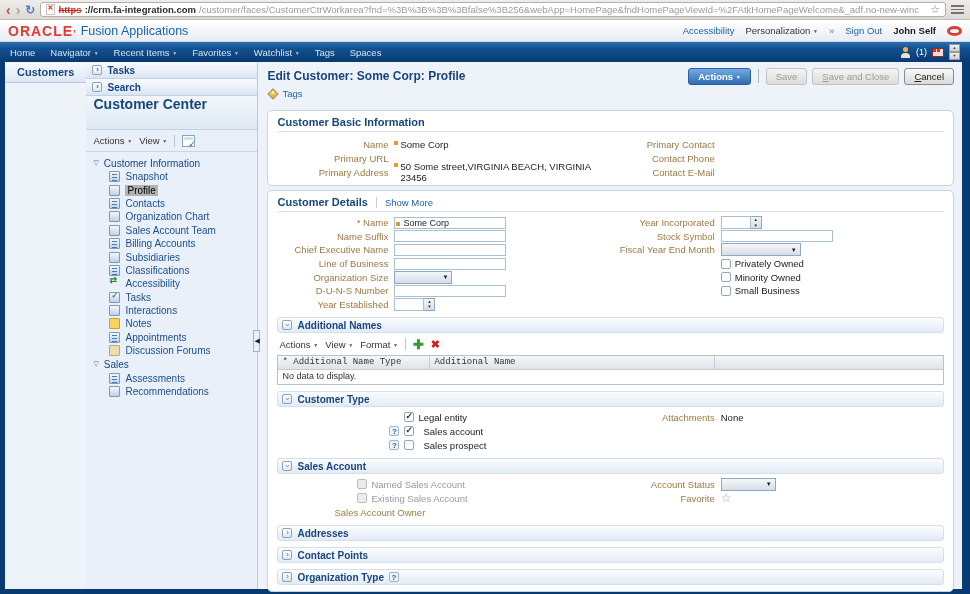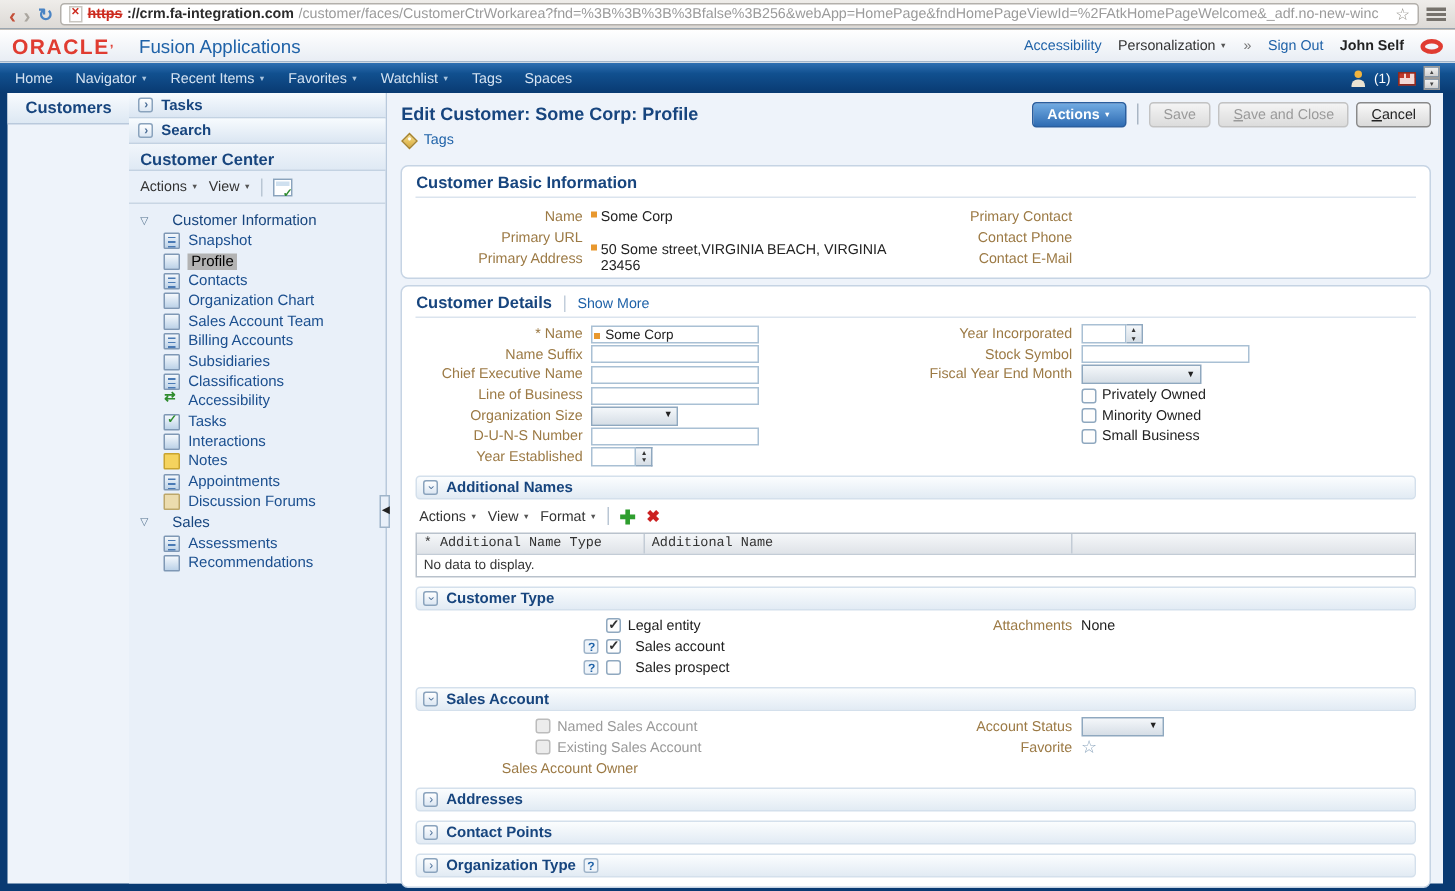--- a/index.html
+++ b/index.html
@@ -22,21 +22,21 @@
   .url-path { color:#9b9b9b; overflow:hidden; text-overflow:clip; }
   .url-star { margin-left:auto; color:#8f8c86; font-size:11px; flex:0 0 auto; cursor:pointer; }
   .menu-ic { width:13px; height:9px; flex:0 0 auto; cursor:pointer;
     background:linear-gradient(#76726c 0 2px,transparent 2px 3.5px,#76726c 3.5px 5.5px,transparent 5.5px 7px,#76726c 7px 9px); }
 
   
   .app-header { height:22px; background:linear-gradient(#ffffff,#e8edf4);
     border-bottom:1px solid #cfd8e3; display:flex; align-items:center; padding:0 8px; }
   .oracle-logo { color:#e03c31; font-weight:bold; font-size:14px; letter-spacing:1px; }
   .oracle-logo::after { content:"ʼ"; color:#e03c31; font-size:9px; }
-  .app-title { color:#1f62a8; font-size:12.5px; margin-left:16px; }
+  .app-title { color:#1f62a8; font-size:12.5px; margin-left:4px; }
   .hdr-right { margin-left:auto; display:flex; align-items:center; gap:11px; font-size:9.5px; }
   .hlink { color:#1f62a8; cursor:pointer; }
   .hplain { color:#333; cursor:pointer; }
   .caret { font-size:5px; color:#555; vertical-align:1px; }
   .hchev { color:#777; cursor:pointer; }
   .huser { color:#222; font-weight:bold; }
   .oracle-o { width:15px; height:10px; border:3px solid #e03c31; border-radius:50%; cursor:pointer; }
 
   
   .nav-bar { height:20px; background:linear-gradient(#2e6fb2 0%,#11508f 35%,#093a72 100%);
@@ -67,33 +67,33 @@
 
   
   .sidebar { width:172px; flex:0 0 auto; background:#e9f0f9; border-right:1px solid #b9c9dc;
     display:flex; flex-direction:column; }
   .acc-header { height:17px; flex:0 0 auto; background:linear-gradient(#f7fbfe,#dbe6f2);
     border-bottom:1px solid #c3d2e2; display:flex; align-items:center; gap:5px; padding:0 6px;
     font-weight:bold; color:#17457e; font-size:10px; cursor:pointer; }
   .exp-box { width:10px; height:10px; border:1px solid #8aa3bd; border-radius:2px;
     background:linear-gradient(#fff,#dce7f3); font-size:8px; line-height:8px; text-align:center;
     color:#4a6d96; flex:0 0 auto; }
-  .cc-header { height:18px; flex:0 0 auto; background:linear-gradient(#f1f6fb,#dfe9f4);
-    border-bottom:1px solid #c3d2e2; display:flex; align-items:flex-end; padding:0 7px;
-    font-weight:bold; color:#17457e; font-size:11px; }
+  .cc-header { height:34px; flex:0 0 auto; background:linear-gradient(#f1f6fb,#dfe9f4);
+    border-bottom:1px solid #c3d2e2; display:flex; align-items:flex-start; padding:0 7px;
+    font-weight:bold; color:#17457e; font-size:14px; }
   .side-toolbar { height:22px; flex:0 0 auto; display:flex; align-items:center; gap:7px;
     padding:0 7px; font-size:9.5px; color:#333; border-bottom:1px solid #c9d6e4; }
   .tool-sep { width:1px; height:12px; background:#b9c6d4; }
   .layout-ic { width:13px; height:12px; border:1px solid #8aa3bd; background:#fff; position:relative; cursor:pointer; }
   .layout-ic::before { content:""; position:absolute; inset:1px;
     background:linear-gradient(#cfe0ef 0 3px,transparent 3px); }
   .layout-ic::after { content:"✓"; position:absolute; right:-1px; bottom:-3px; color:#2e8b2e;
     font-size:8px; font-weight:bold; }
   .tree { flex:1; padding:4px 2px; overflow:hidden; }
-  .tree-group { display:flex; align-items:center; gap:16px; height:14px; padding-left:5px;
+  .tree-group { display:flex; align-items:center; gap:5px; height:14px; padding-left:5px;
     color:#17457e; font-size:10px; cursor:pointer; }
   .tri { font-size:7px; color:#55728f; }
   .tree-item { display:flex; align-items:center; gap:5px; height:13.4px; padding-left:21px;
     color:#1b4f8f; font-size:10px; cursor:pointer; white-space:nowrap; }
   .tree-item .tlabel.selected { background:#b3b3b3; color:#000; padding:0 2px; }
   .ticon { width:11px; height:11px; flex:0 0 auto; border:1px solid #7f98b5; border-radius:1px;
     background:linear-gradient(#f4f8fc,#bcd2e8); position:relative; }
   .ticon.note { background:#f5d35e; border-color:#c9a42f; }
   .ticon.forum { background:#ecdcae; border-color:#bda76a; }
   .ticon.rel { background:none; border:none; }

